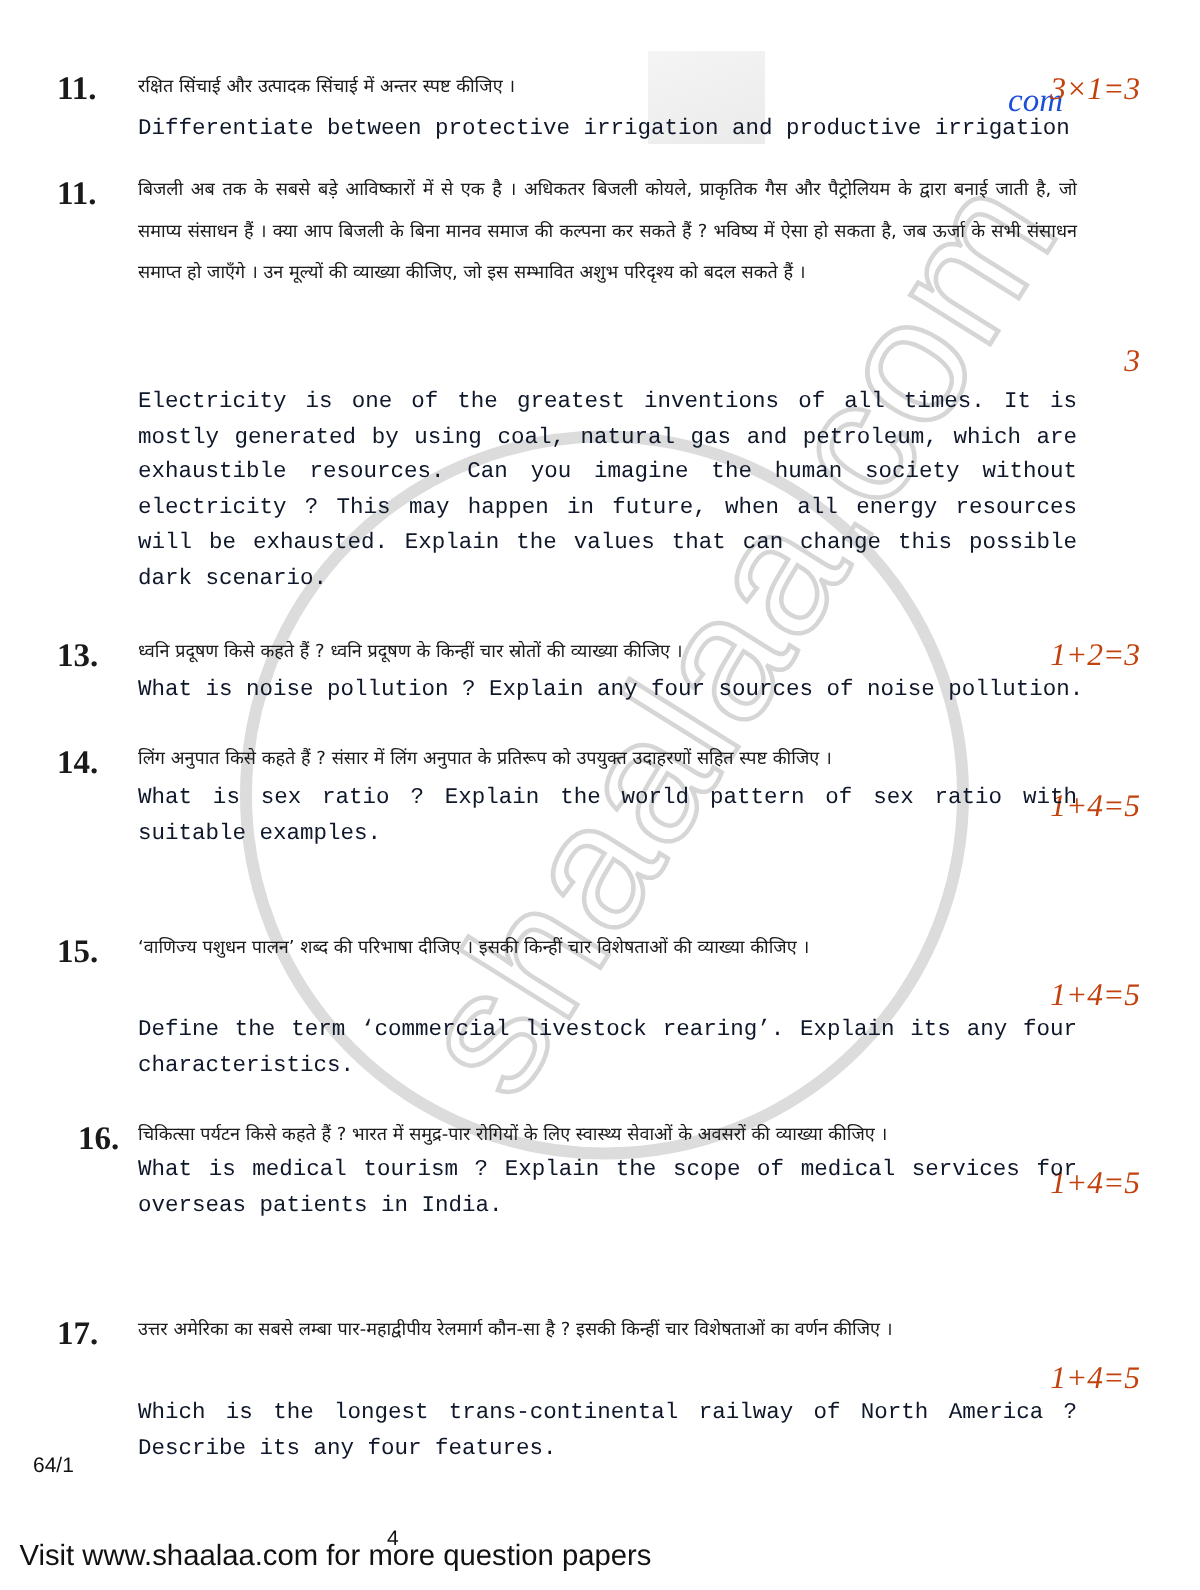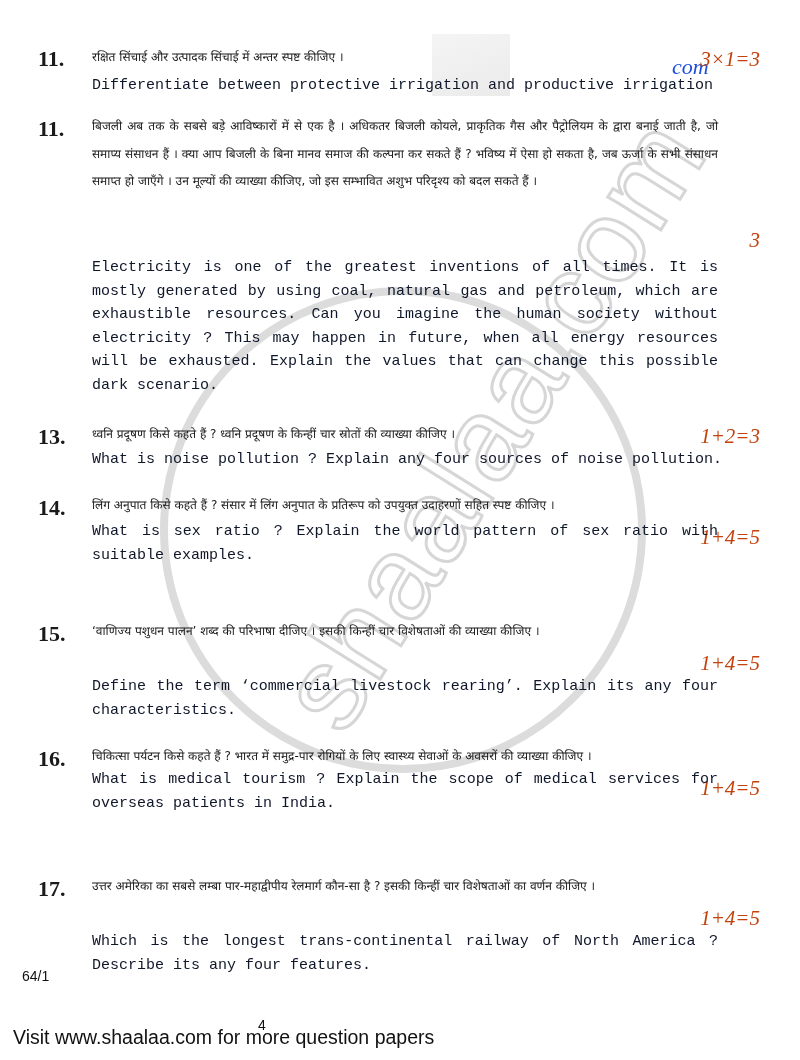--- a/index.html
+++ b/index.html
@@ -181,21 +181,21 @@
   </div>
 
   <div class="q" style="top:0;">
     <span class="qnum" style="top:621px;">15.</span>
     <div class="hi" style="top:618px;">‘वाणिज्य पशुधन पालन’ शब्द की परिभाषा दीजिए । इसकी किन्हीं चार विशेषताओं की व्याख्या कीजिए ।</div>
     <span class="marks" style="top:651px;">1+4=5</span>
     <div class="en" style="top:675px;">Define the term ‘commercial livestock rearing’. Explain its any four characteristics.</div>
   </div>
 
   <div class="q" style="top:0;">
-    <span class="qnum" style="top:746px;">16.</span>
+    <span class="qnum" style="top:746px;margin-left:14px;">16.</span>
     <div class="hi" style="top:743px;">चिकित्सा पर्यटन किसे कहते हैं ? भारत में समुद्र-पार रोगियों के लिए स्वास्थ्य सेवाओं के अवसरों की व्याख्या कीजिए ।</div>
     <span class="marks" style="top:776px;">1+4=5</span>
     <div class="en" style="top:768px;">What is medical tourism ? Explain the scope of medical services for overseas patients in India.</div>
   </div>
 
   <div class="q" style="top:0;">
     <span class="qnum" style="top:876px;">17.</span>
     <div class="hi" style="top:873px;">उत्तर अमेरिका का सबसे लम्बा पार-महाद्वीपीय रेलमार्ग कौन-सा है ? इसकी किन्हीं चार विशेषताओं का वर्णन कीजिए ।</div>
     <span class="marks" style="top:906px;">1+4=5</span>
     <div class="en" style="top:930px;">Which is the longest trans-continental railway of North America ? Describe its any four features.</div>

